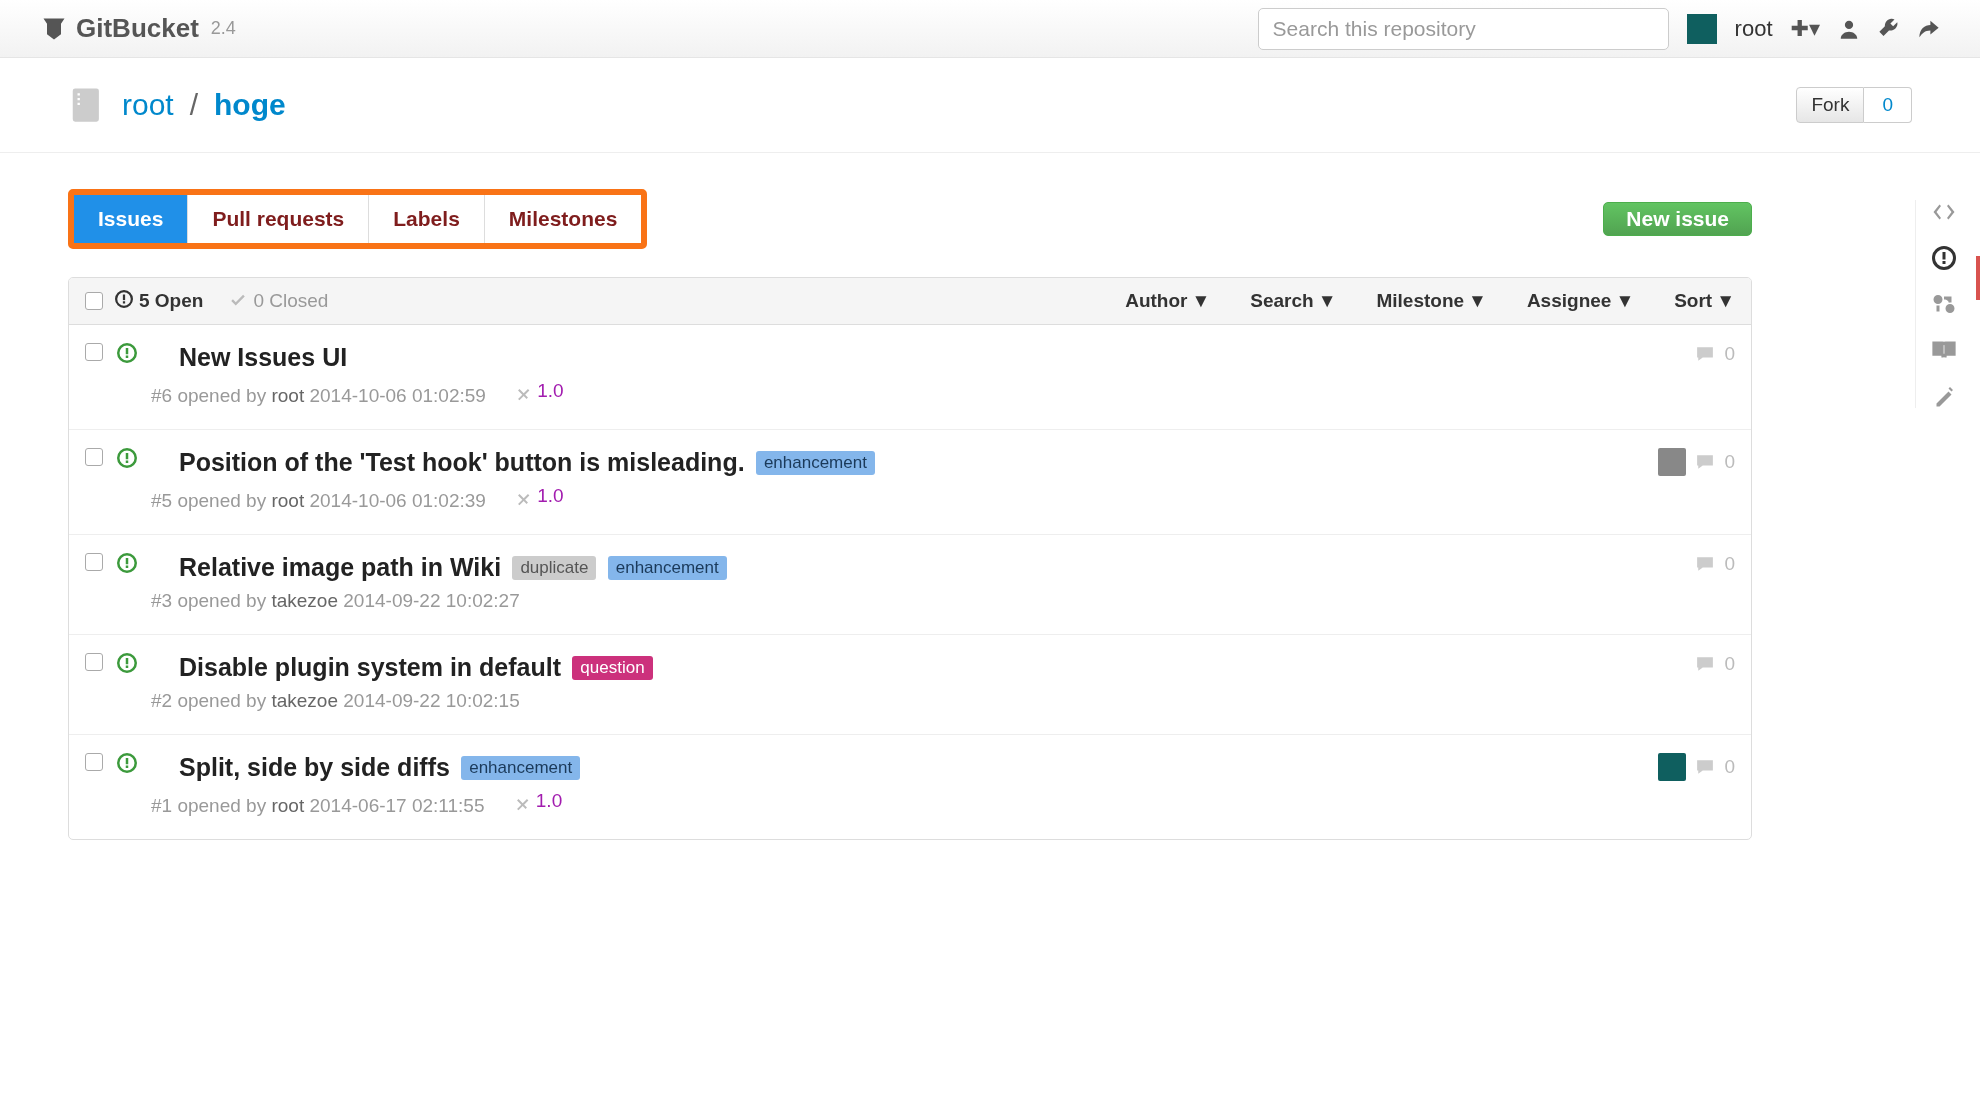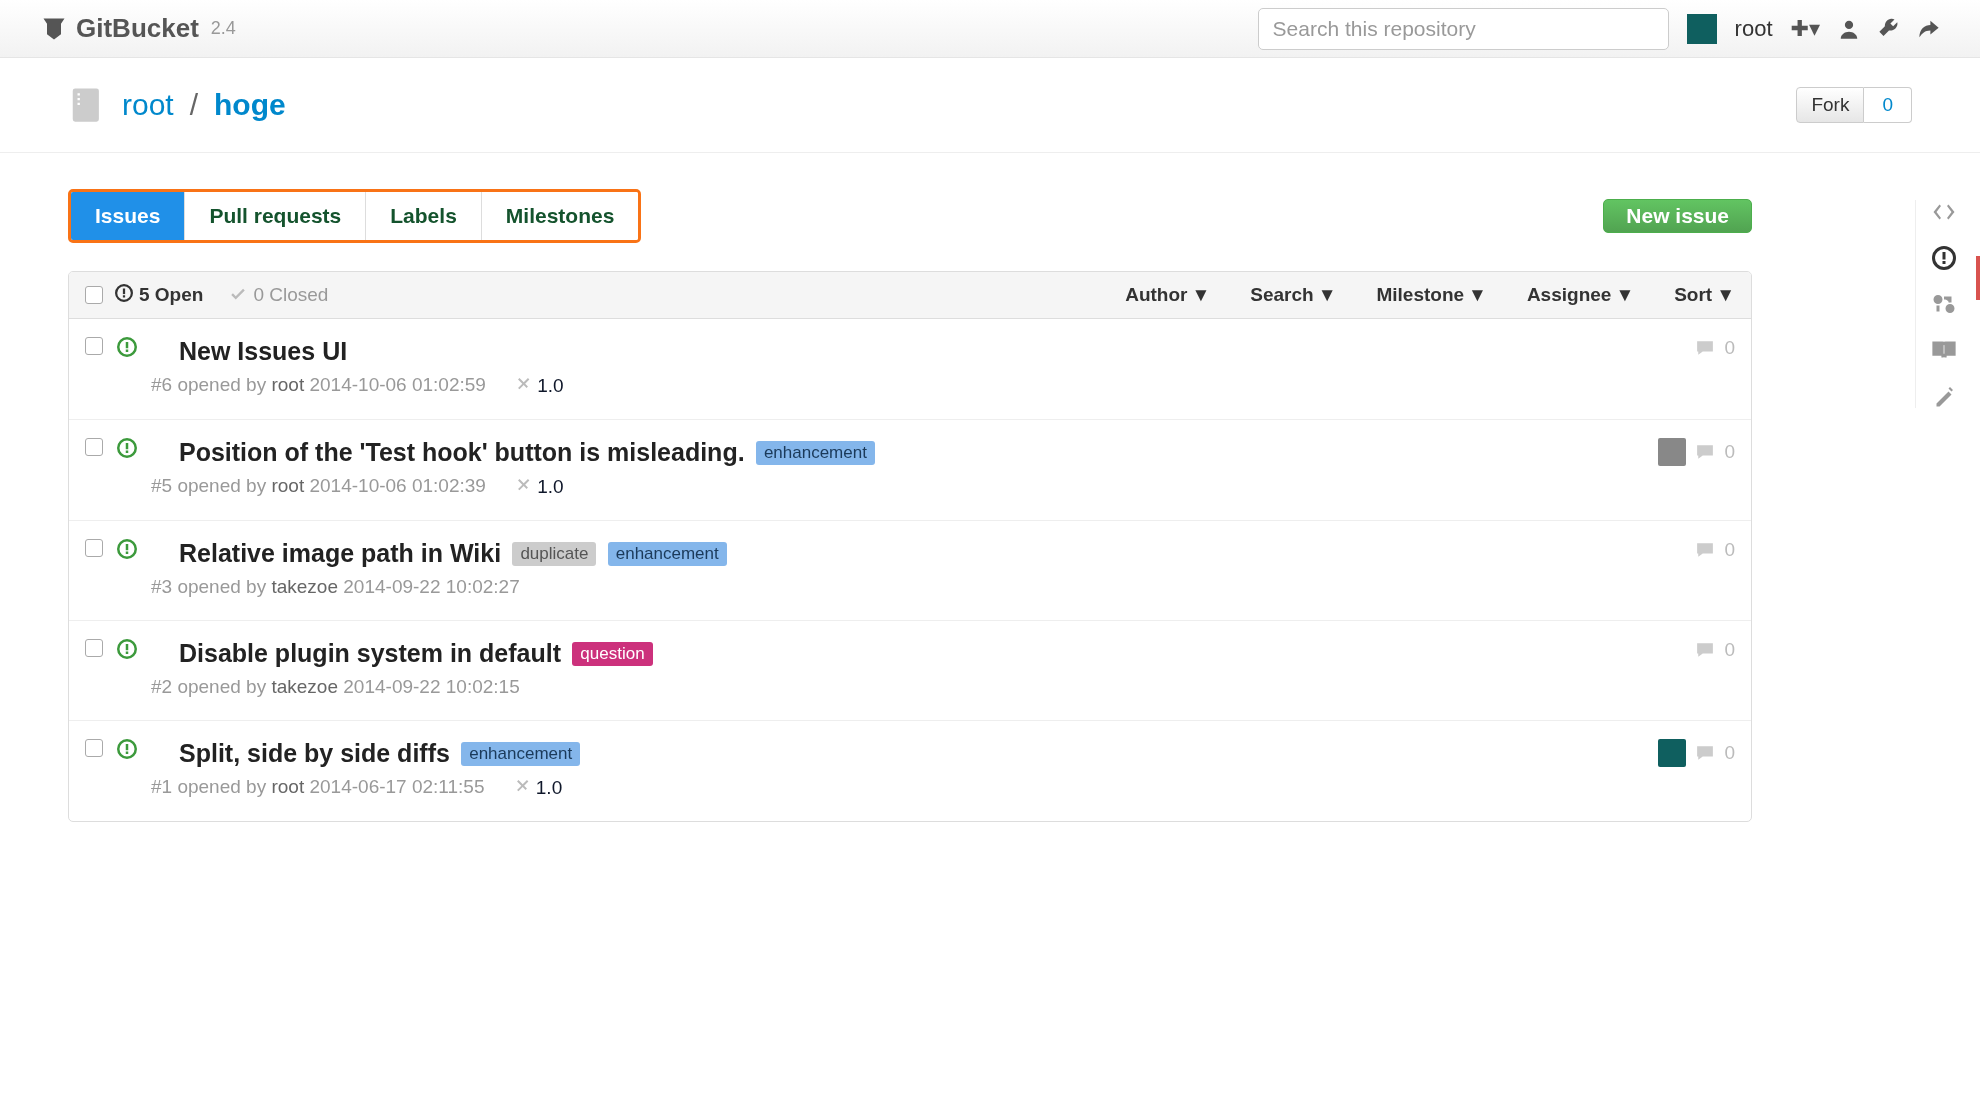--- a/index.html
+++ b/index.html
@@ -59,23 +59,23 @@
   border-left: 1px solid #eee;
   padding-left: 16px;
 }
 .side-mini .mini-item { color: #999; font-size: 24px; cursor: pointer; text-align:center; width: 28px; }
 .side-mini .mini-item.active { color: #333; }
 .side-mini .red-bar { position: absolute; right: -20px; top: 56px; width: 4px; height: 44px; background: #d9534f; }
 
 
 .main { padding: 36px 68px 40px 68px; max-width: 1820px; position: relative; }
 .tabs-row { display: flex; align-items: center; justify-content: space-between; margin-bottom: 28px; }
-.tabs { display: flex; border: 3px solid #f97316; border-radius: 5px; overflow: hidden; }
+.tabs { display: flex; border: 6px solid #f97316; border-radius: 5px; overflow: hidden; }
 .tab {
-  padding: 12px 24px; font-size: 21px; font-weight: bold; color: #14532d;
+  padding: 12px 24px; font-size: 21px; font-weight: bold; color: #7f1d1d;
   background: #fff; border-right: 1px solid #ddd; cursor: pointer;
 }
 .tab:last-child { border-right: none; }
 .tab.active { background: #2090e8; color: #fff; }
 .btn-success {
   background: linear-gradient(#62c462,#51a351); color: #fff; border: 1px solid #4cae4c;
   padding: 4px 22px; font-size: 21px; font-weight: bold; border-radius: 5px; cursor: pointer;
 }
 
 
@@ -97,21 +97,21 @@
   display: flex; align-items: flex-start; gap: 14px;
   padding: 18px 16px 22px 16px; border-bottom: 1px solid #eee;
   position: relative;
 }
 .issue-row:last-child { border-bottom: none; }
 .issue-status-icon { color: #3c9a3c; font-weight: bold; font-size: 22px; }
 .issue-main { flex: 1; padding-left: 28px; }
 .issue-title { font-size: 25px; font-weight: bold; color: #222; display: inline; }
 .issue-meta { color: #999; font-size: 19px; margin-top: 8px; margin-left: -28px; }
 .issue-meta .by { color: #666; }
-.milestone-tag { display: inline-flex; align-items: flex-start; gap: 6px; margin-left: 24px; color: #0f172a; }
+.milestone-tag { display: inline-flex; align-items: flex-end; gap: 6px; margin-left: 24px; color: #a21caf; }
 .label { display: inline-block; font-size: 17px; padding: 2px 8px; border-radius: 3px; margin-left: 6px; vertical-align: 3px; }
 .lbl-enhancement { background: #84b6eb; color: #1b3a5a; }
 .lbl-duplicate { background: #ccc; color: #555; }
 .lbl-question { background: #cc317c; color: #fff; text-align: center; }
 .issue-right { display: flex; align-items: center; gap: 10px; color: #bbb; font-size: 19px; }
 .assignee-avatar { width: 28px; height: 28px; background: #888; display: inline-block; border-radius: 2px; }
 .assignee-avatar.teal { background: #0f5f5f; }
 .comment-icon { color: #ccc; }
 
 svg { display: block; }

